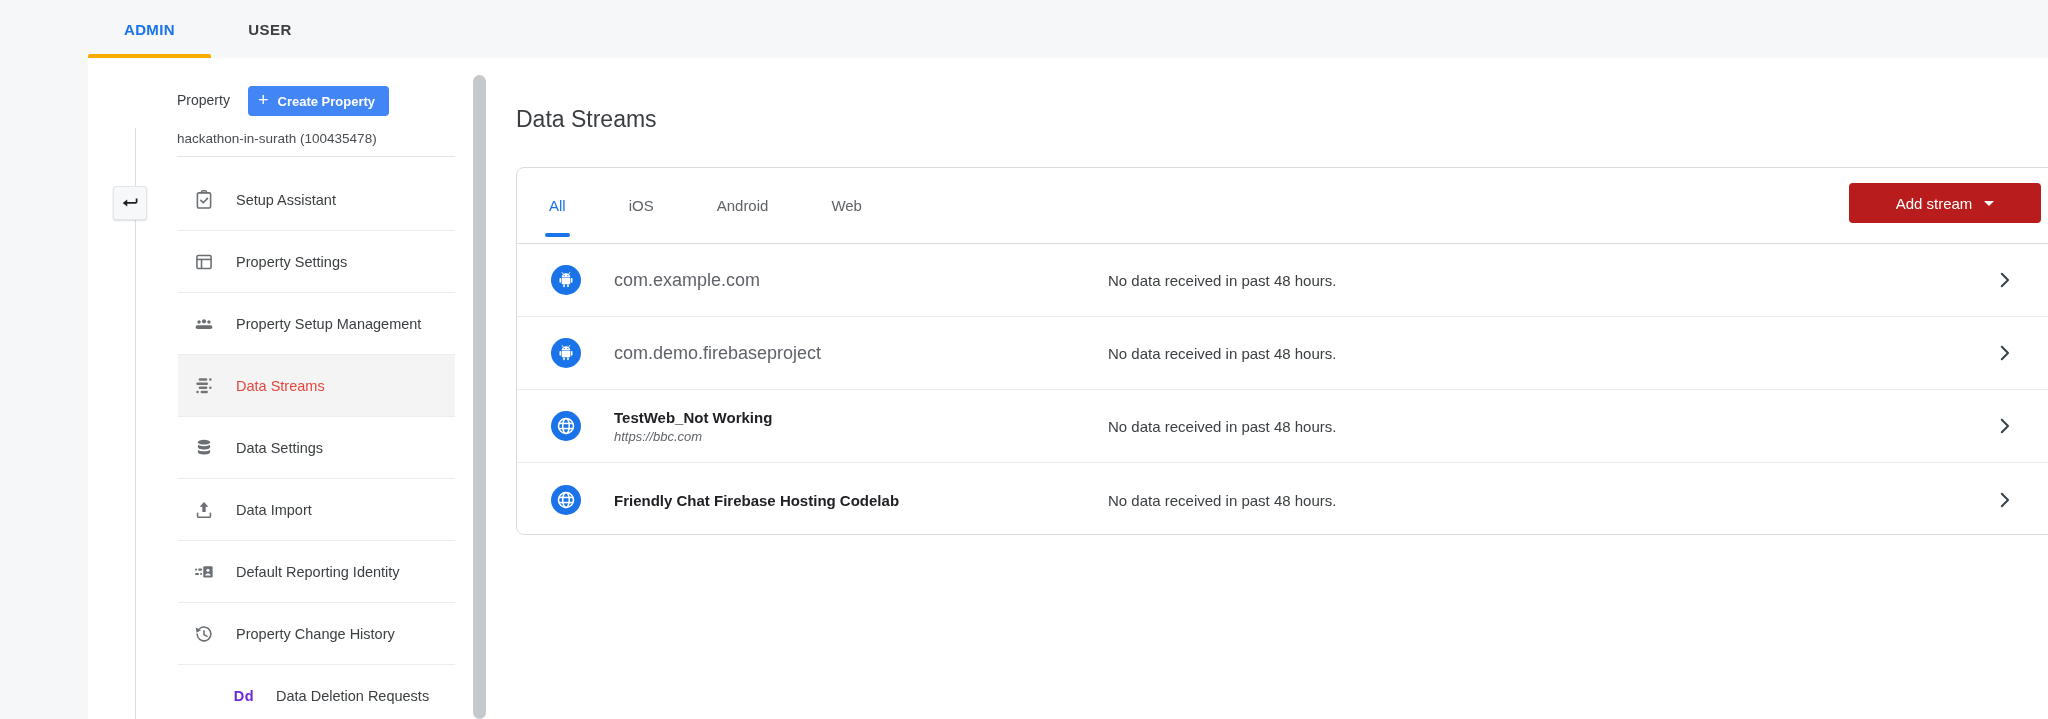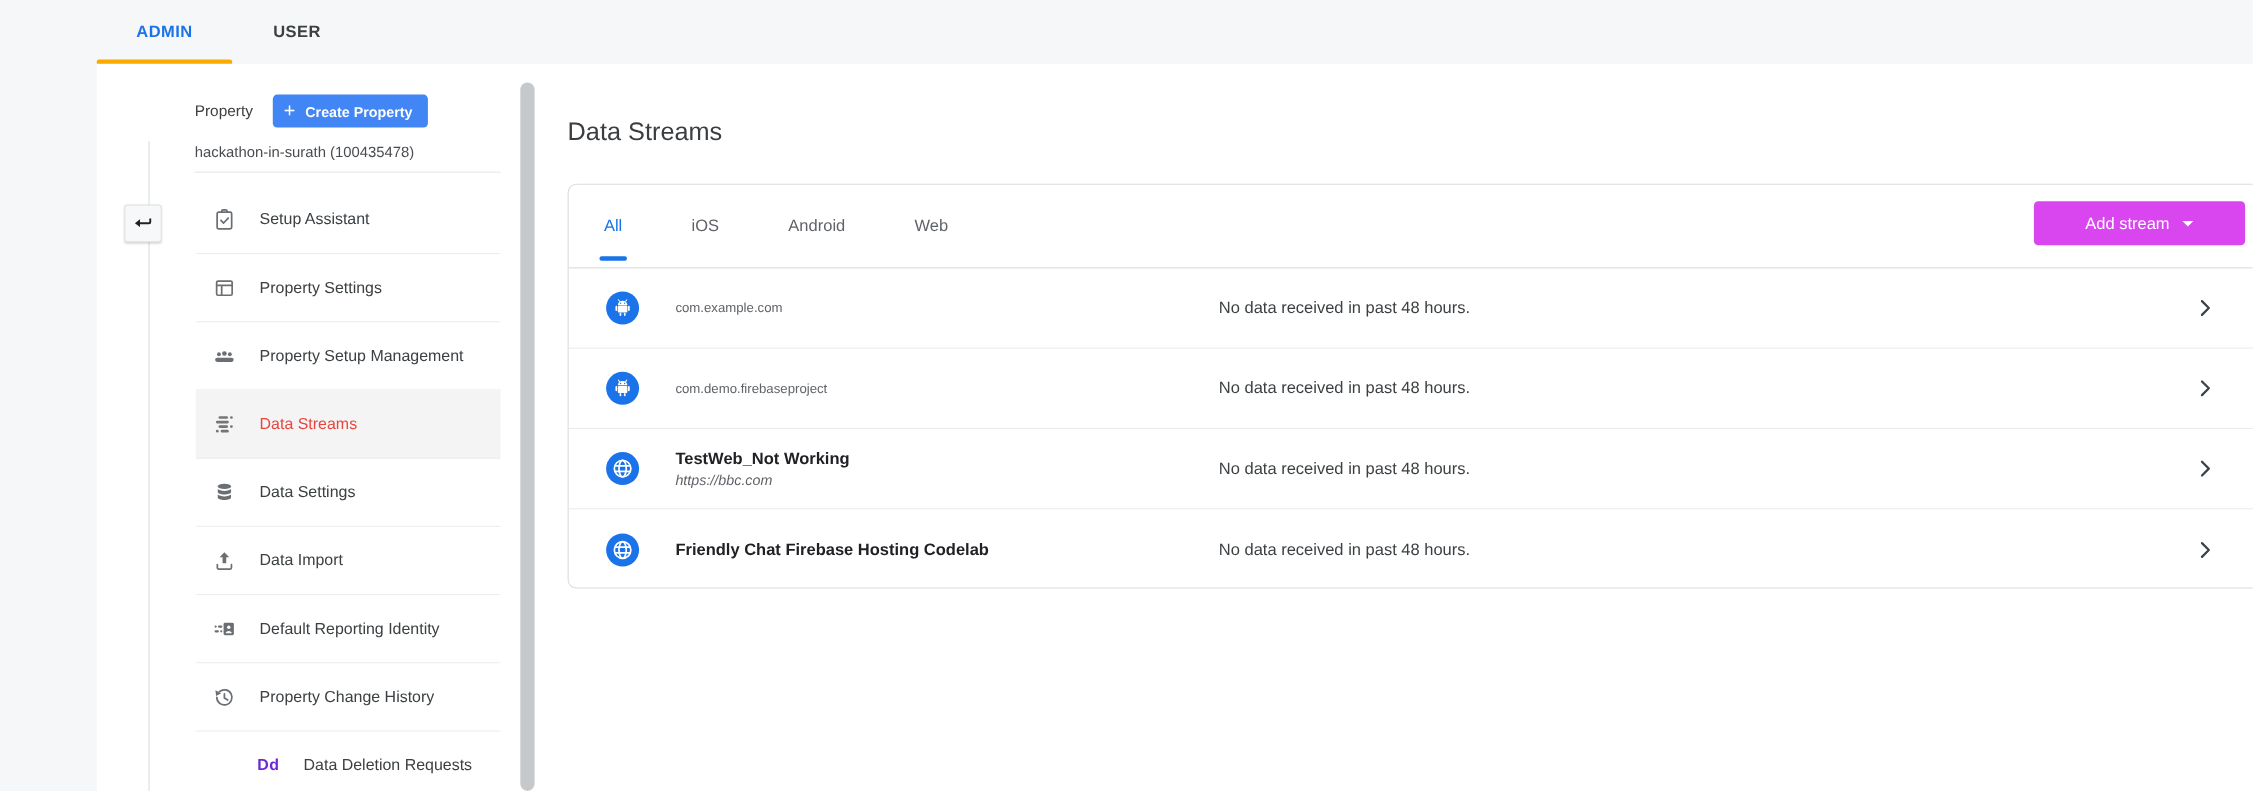--- a/index.html
+++ b/index.html
@@ -45,32 +45,32 @@
   .main-title{position:absolute;left:516px;top:106px;font-size:23px;color:#3a3d41;}
   .card{position:absolute;left:516px;top:167px;width:1546px;height:368px;background:#fff;
     border:1px solid #dadce0;border-radius:8px;box-sizing:border-box;}
   .card-tabs{position:relative;height:76px;border-bottom:1px solid #dadce0;
     display:flex;align-items:center;gap:63px;padding-left:32px;box-sizing:border-box;}
   .ctab{font-size:15px;color:#5f6368;height:100%;display:flex;align-items:center;
     position:relative;cursor:pointer;}
   .ctab.active{color:#1a73e8;}
   .ctab.active::after{content:"";position:absolute;left:-4px;right:-4px;bottom:6px;height:4px;
     border-radius:2px;background:#1a73e8;}
-  .add-stream{position:absolute;left:1332px;top:15px;width:192px;height:40px;background:#d946ef;
+  .add-stream{position:absolute;left:1332px;top:15px;width:192px;height:40px;background:#b91c1c;
     border:none;border-radius:4px;color:#fff;font-size:15px;font-weight:500;
     display:flex;align-items:center;justify-content:center;gap:12px;font-family:inherit;cursor:pointer;}
   .caret{width:0;height:0;border-left:5px solid transparent;border-right:5px solid transparent;
     border-top:5.5px solid #fff;}
   .stream-row{position:relative;height:73px;box-sizing:border-box;cursor:pointer;}
   .stream-row.with-border{border-bottom:1px solid #e9ebee;}
   .stream-badge{position:absolute;left:34px;top:50%;transform:translateY(-50%);
     width:30px;height:30px;border-radius:50%;background:#1a73e8;
     display:flex;align-items:center;justify-content:center;}
   .stream-names{position:absolute;left:97px;top:50%;transform:translateY(-50%);}
-  .stream-name.muted{font-size:12px;color:#5f6368;}
+  .stream-name.muted{font-size:18px;color:#5f6368;}
   .stream-name.bold{font-size:15px;font-weight:700;color:#202124;}
   .stream-url{font-size:13px;color:#5f6368;margin-top:3px;font-style:italic;}
   .stream-status{position:absolute;left:591px;top:50%;transform:translateY(-50%);
     font-size:15px;color:#3c4043;}
   .stream-chevron{position:absolute;left:1477px;top:50%;transform:translateY(-50%);
     width:22px;height:22px;color:#37424a;cursor:pointer;}
 </style>
 </head>
 <body>
 

